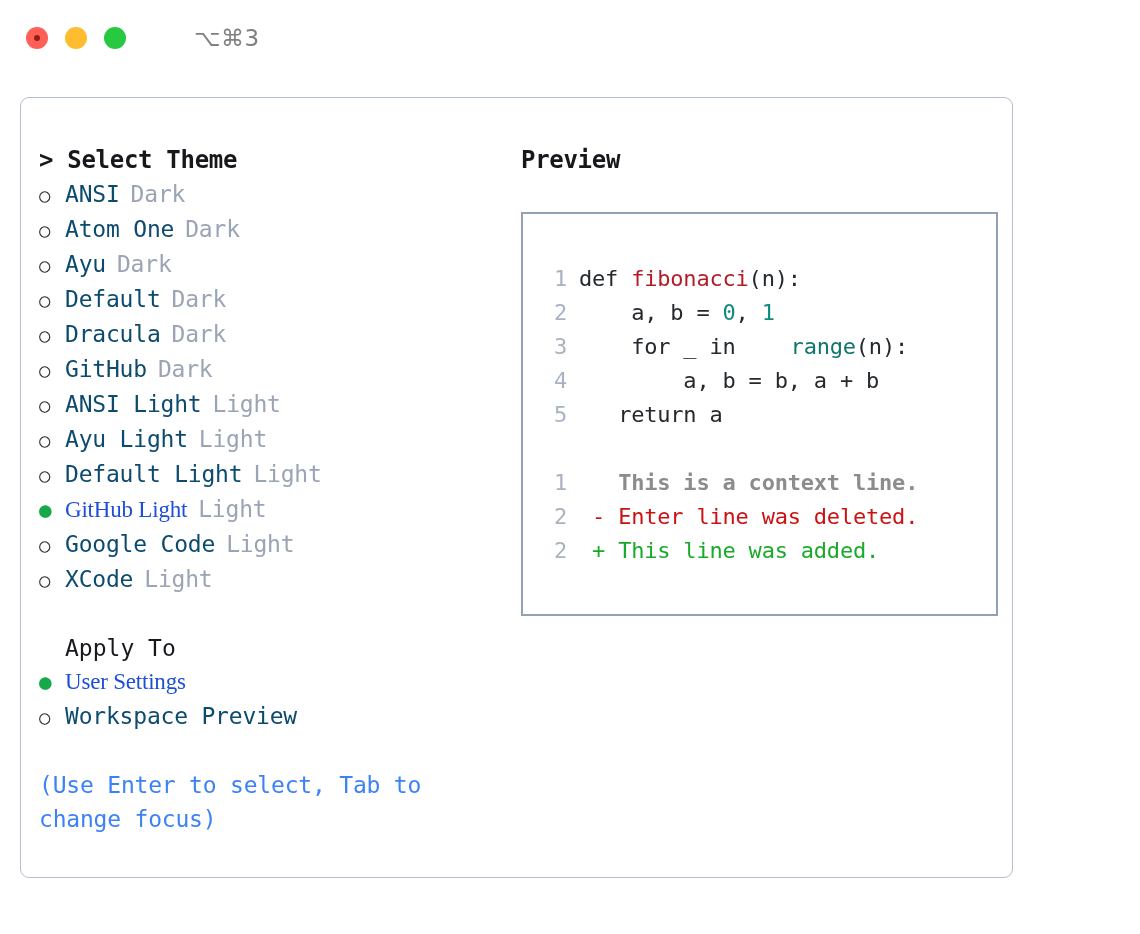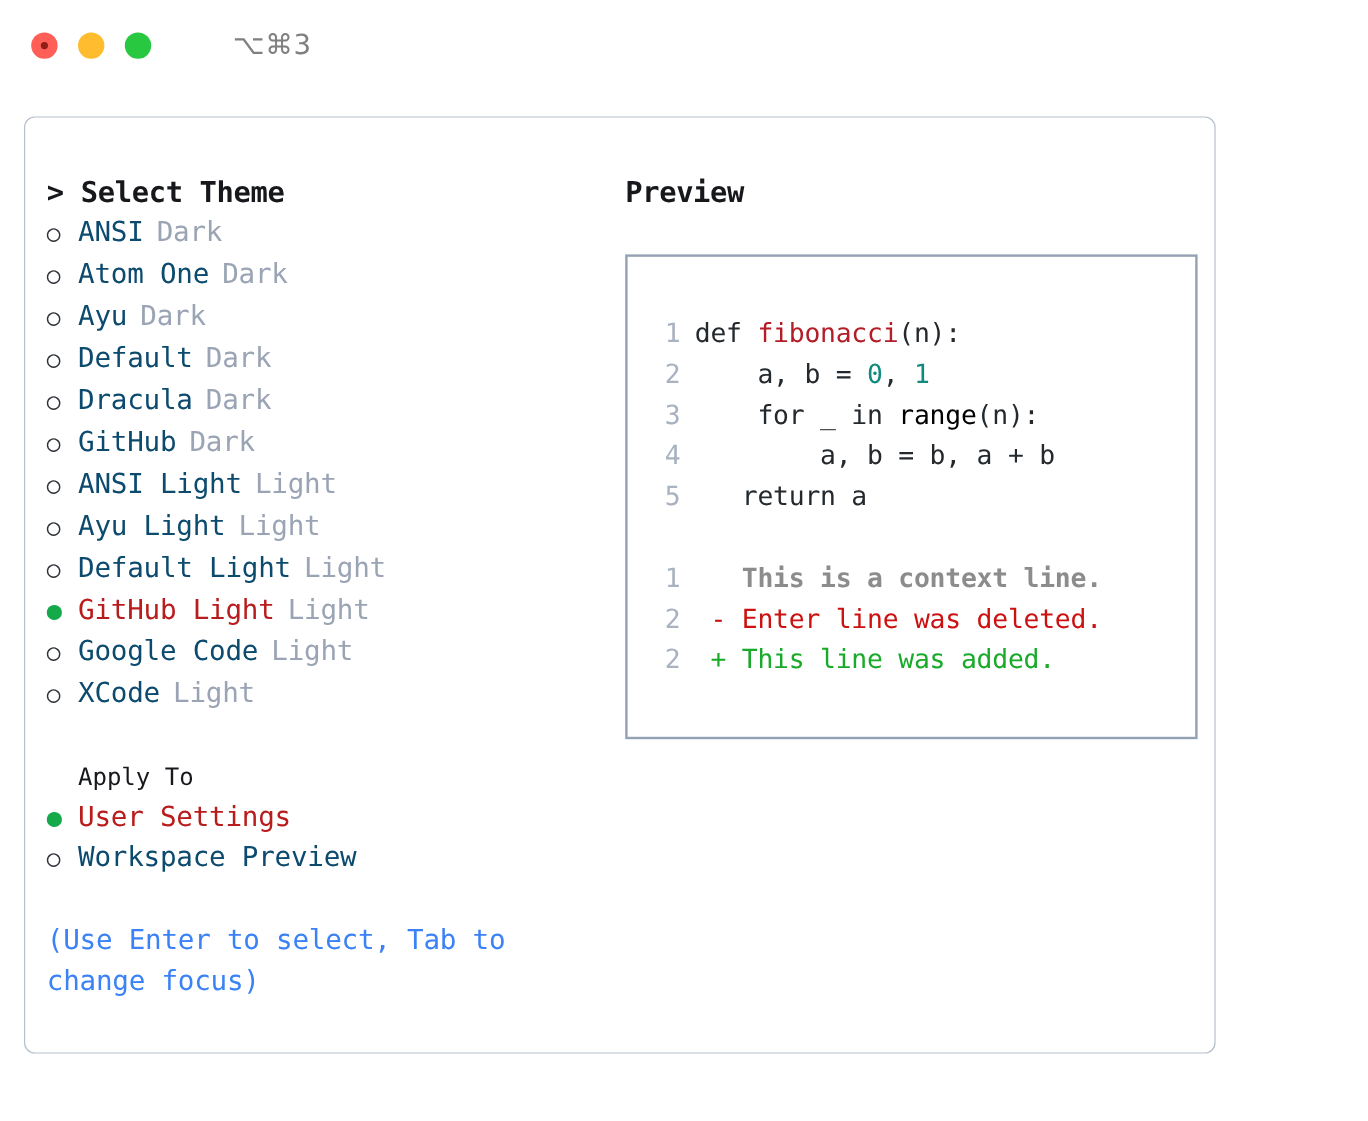--- a/index.html
+++ b/index.html
@@ -113,25 +113,25 @@
     letter-spacing: -0.2px;
   }
   .marker {
     width: 26px;
     flex: 0 0 26px;
     color: #2e3238;
     font-size: 19px;
   }
   .marker.sel { color: #16a94a; font-size: 21px; }
   .name { color: #0c4a6e; }
-  .row.selected .name { color: #b91c1c; }
+  .row.selected .name { color: #1d4ed8; font-family: Liberation Serif, serif; }
   .kind { color: #9aa4b4; padding-left: 11px; }
 
   .group-title {
-    font-size: 20px;
+    font-size: 23px;
     line-height: 34px;
     color: #16181c;
     padding-left: 26px;
     white-space: pre;
   }
 
   .spacer-lg { height: 34px; }
 
   .hint {
     color: #3b82f6;
@@ -164,21 +164,21 @@
     flex: 0 0 26px;
     text-align: right;
     color: #a8b2c1;
     padding-right: 12px;
   }
   .codetext { color: #24292e; }
   .blank-line { height: 34px; }
 
   .tok-fn   { color: #b31d28; }
   .tok-num  { color: #0e8b7e; }
-  .tok-call { color: #000000; }
+  .tok-call { color: #0f766e; margin-left: 42px; }
 
   .diff-ctx { color: #8c8c8c; font-weight: bold; }
   .diff-del { color: #cc1111; }
   .diff-add { color: #19aa2a; }
 </style>
 </head>
 <body>
 
 <div class="window">
 

